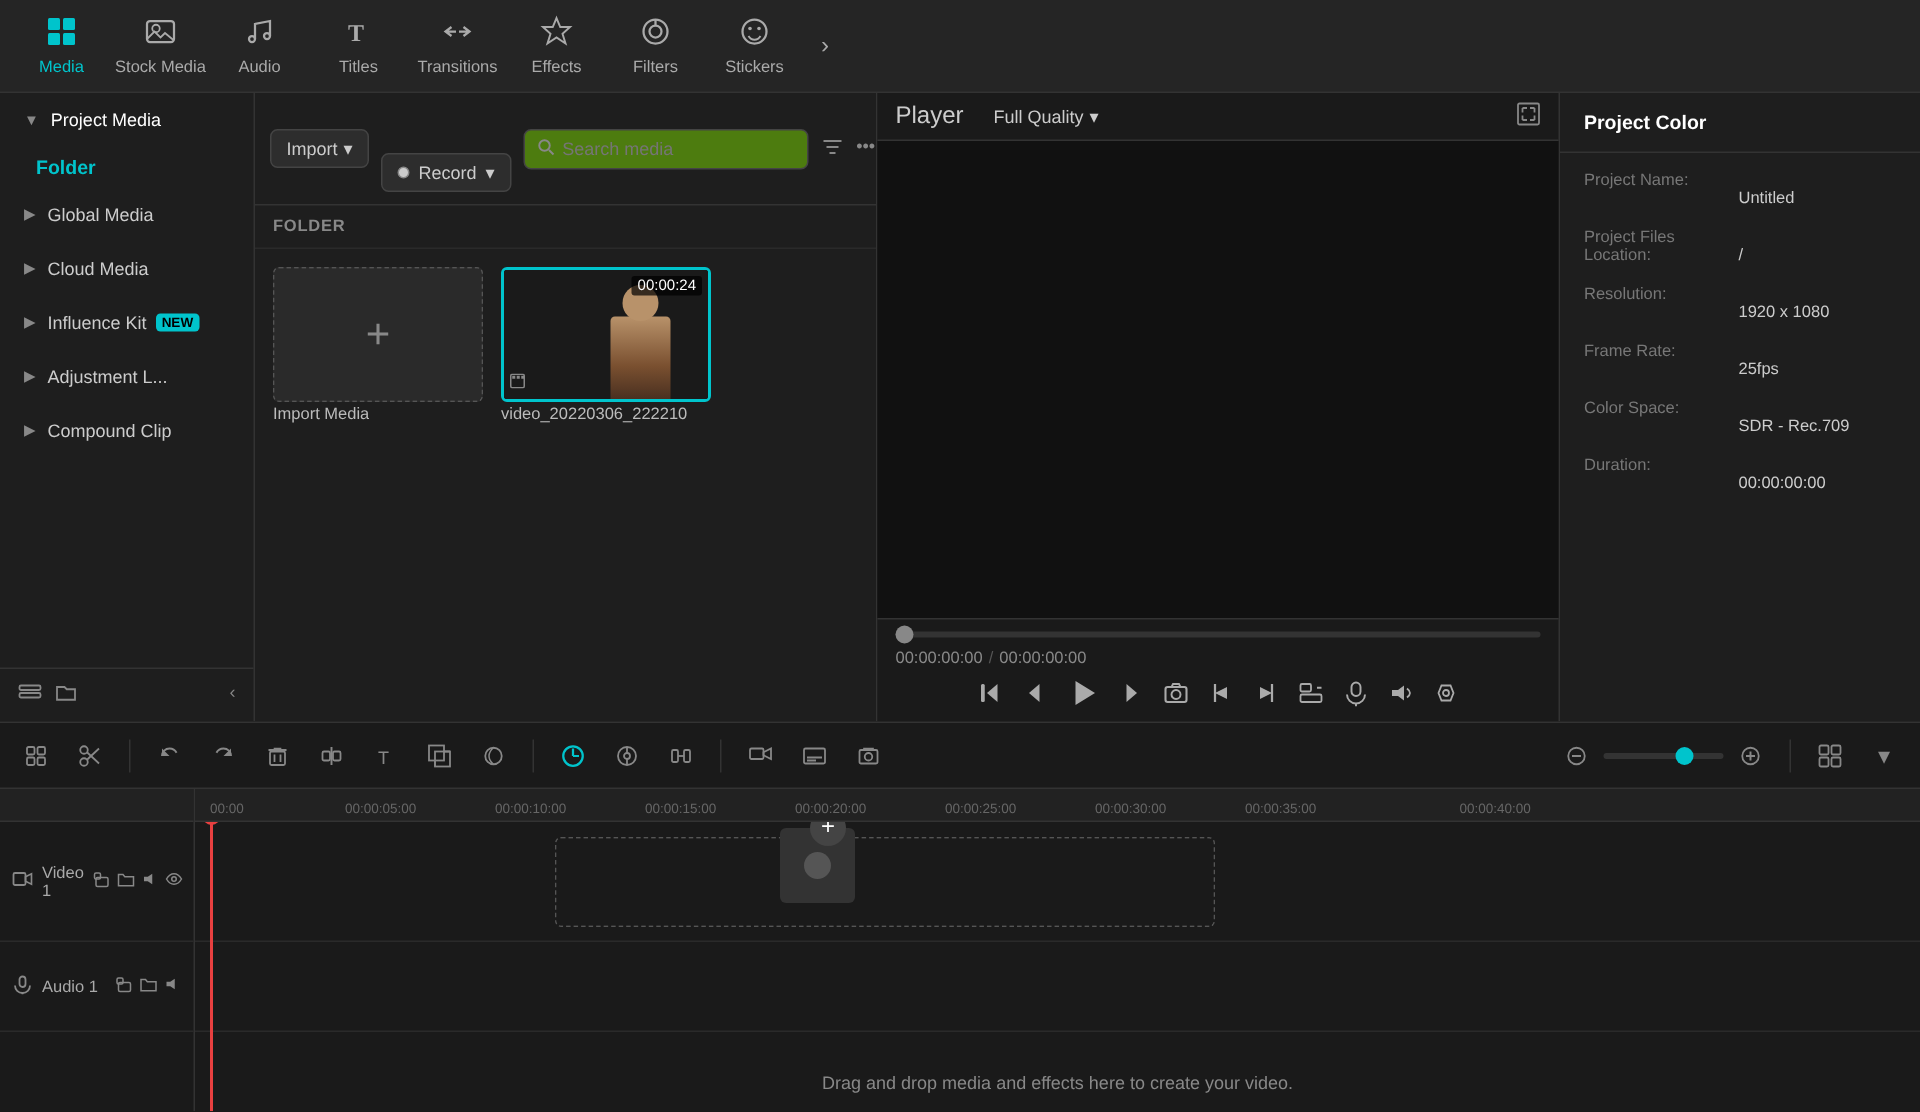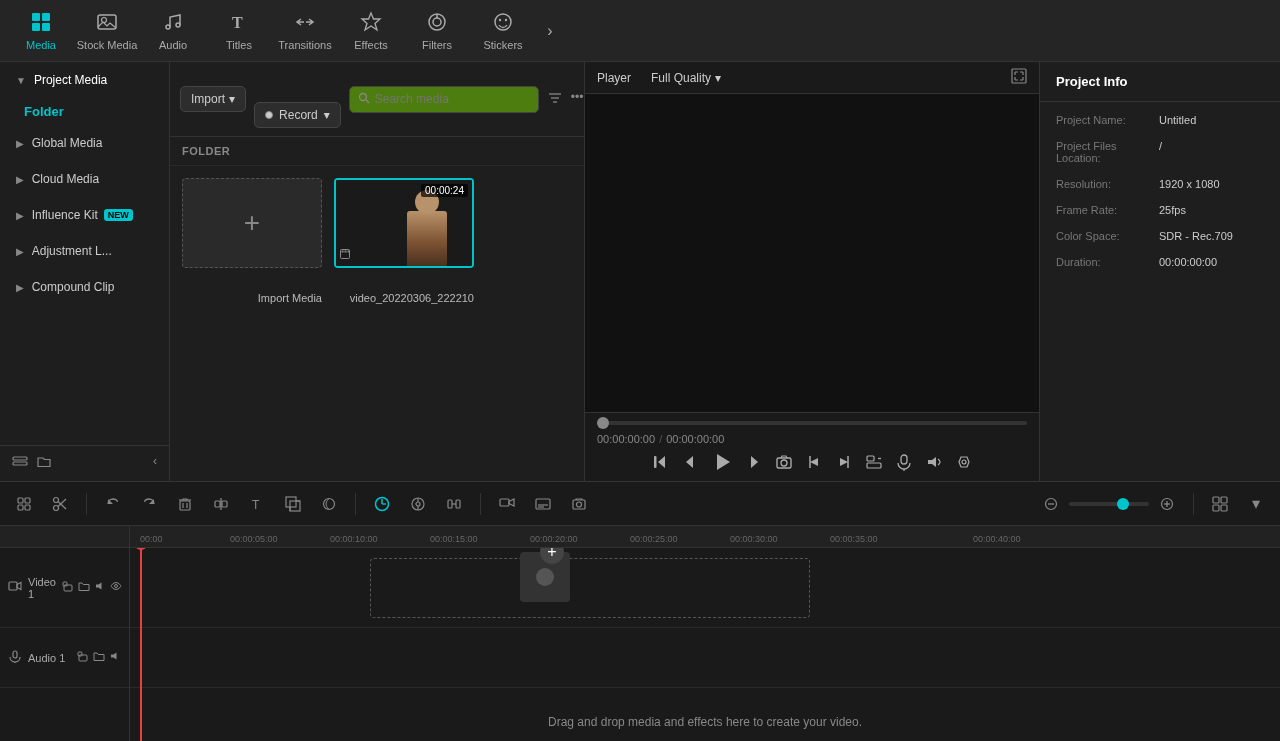--- a/index.html
+++ b/index.html
@@ -209,22 +209,22 @@
     .media-grid {
       display: flex;
       flex-wrap: wrap;
       padding: 12px;
       gap: 12px;
       flex: 1;
     }
     .media-item {
       display: flex;
       flex-direction: column;
-      align-items: flex-end;
-      gap: 24px;
+      align-items: flex-start;
+      gap: 2px;
       cursor: pointer;
     }
     .media-thumb {
       width: 140px;
       height: 90px;
       background: #2a2a2a;
       border-radius: 4px;
       display: flex;
       align-items: center;
       justify-content: center;
@@ -288,21 +288,21 @@
       border-right: 1px solid #333;
     }
     .player-header {
       display: flex;
       align-items: center;
       padding: 6px 12px;
       border-bottom: 1px solid #333;
       gap: 12px;
     }
     .player-tab {
-      font-size: 12px;
+      font-size: 16px;
       color: #ccc;
       cursor: pointer;
     }
     .quality-select {
       display: flex;
       align-items: center;
       gap: 4px;
       color: #ccc;
       cursor: pointer;
       font-size: 12px;
@@ -402,20 +402,21 @@
     }
     .info-label {
       color: #777;
       font-size: 11px;
       width: 95px;
       flex-shrink: 0;
     }
     .info-value {
       color: #ccc;
       font-size: 11px;
+      margin-top: 12px;
     }
 
     
     .timeline-area {
       height: 260px;
       background: #1a1a1a;
       border-top: 1px solid #333;
       display: flex;
       flex-direction: column;
       flex-shrink: 0;
@@ -936,21 +937,21 @@
           <svg width="18" height="18" viewBox="0 0 18 18" fill="none">
             <path d="M4 9l2-5h6l2 5-2 5H6z" stroke="#aaa" stroke-width="1.2" fill="none"></path>
             <circle cx="9" cy="9" r="2" stroke="#aaa" stroke-width="1.2"></circle>
           </svg>
         </span>
       </div>
     </div>
   </div>
 
   <div class="right-panel">
-    <div class="project-info-header">Project Info</div>
+    <div class="project-info-header">Project Color</div>
     <div class="info-table">
       <div class="info-row">
         <span class="info-label">Project Name:</span>
         <span class="info-value">Untitled</span>
       </div>
       <div class="info-row">
         <span class="info-label">Project Files Location:</span>
         <span class="info-value">/</span>
       </div>
       <div class="info-row">

